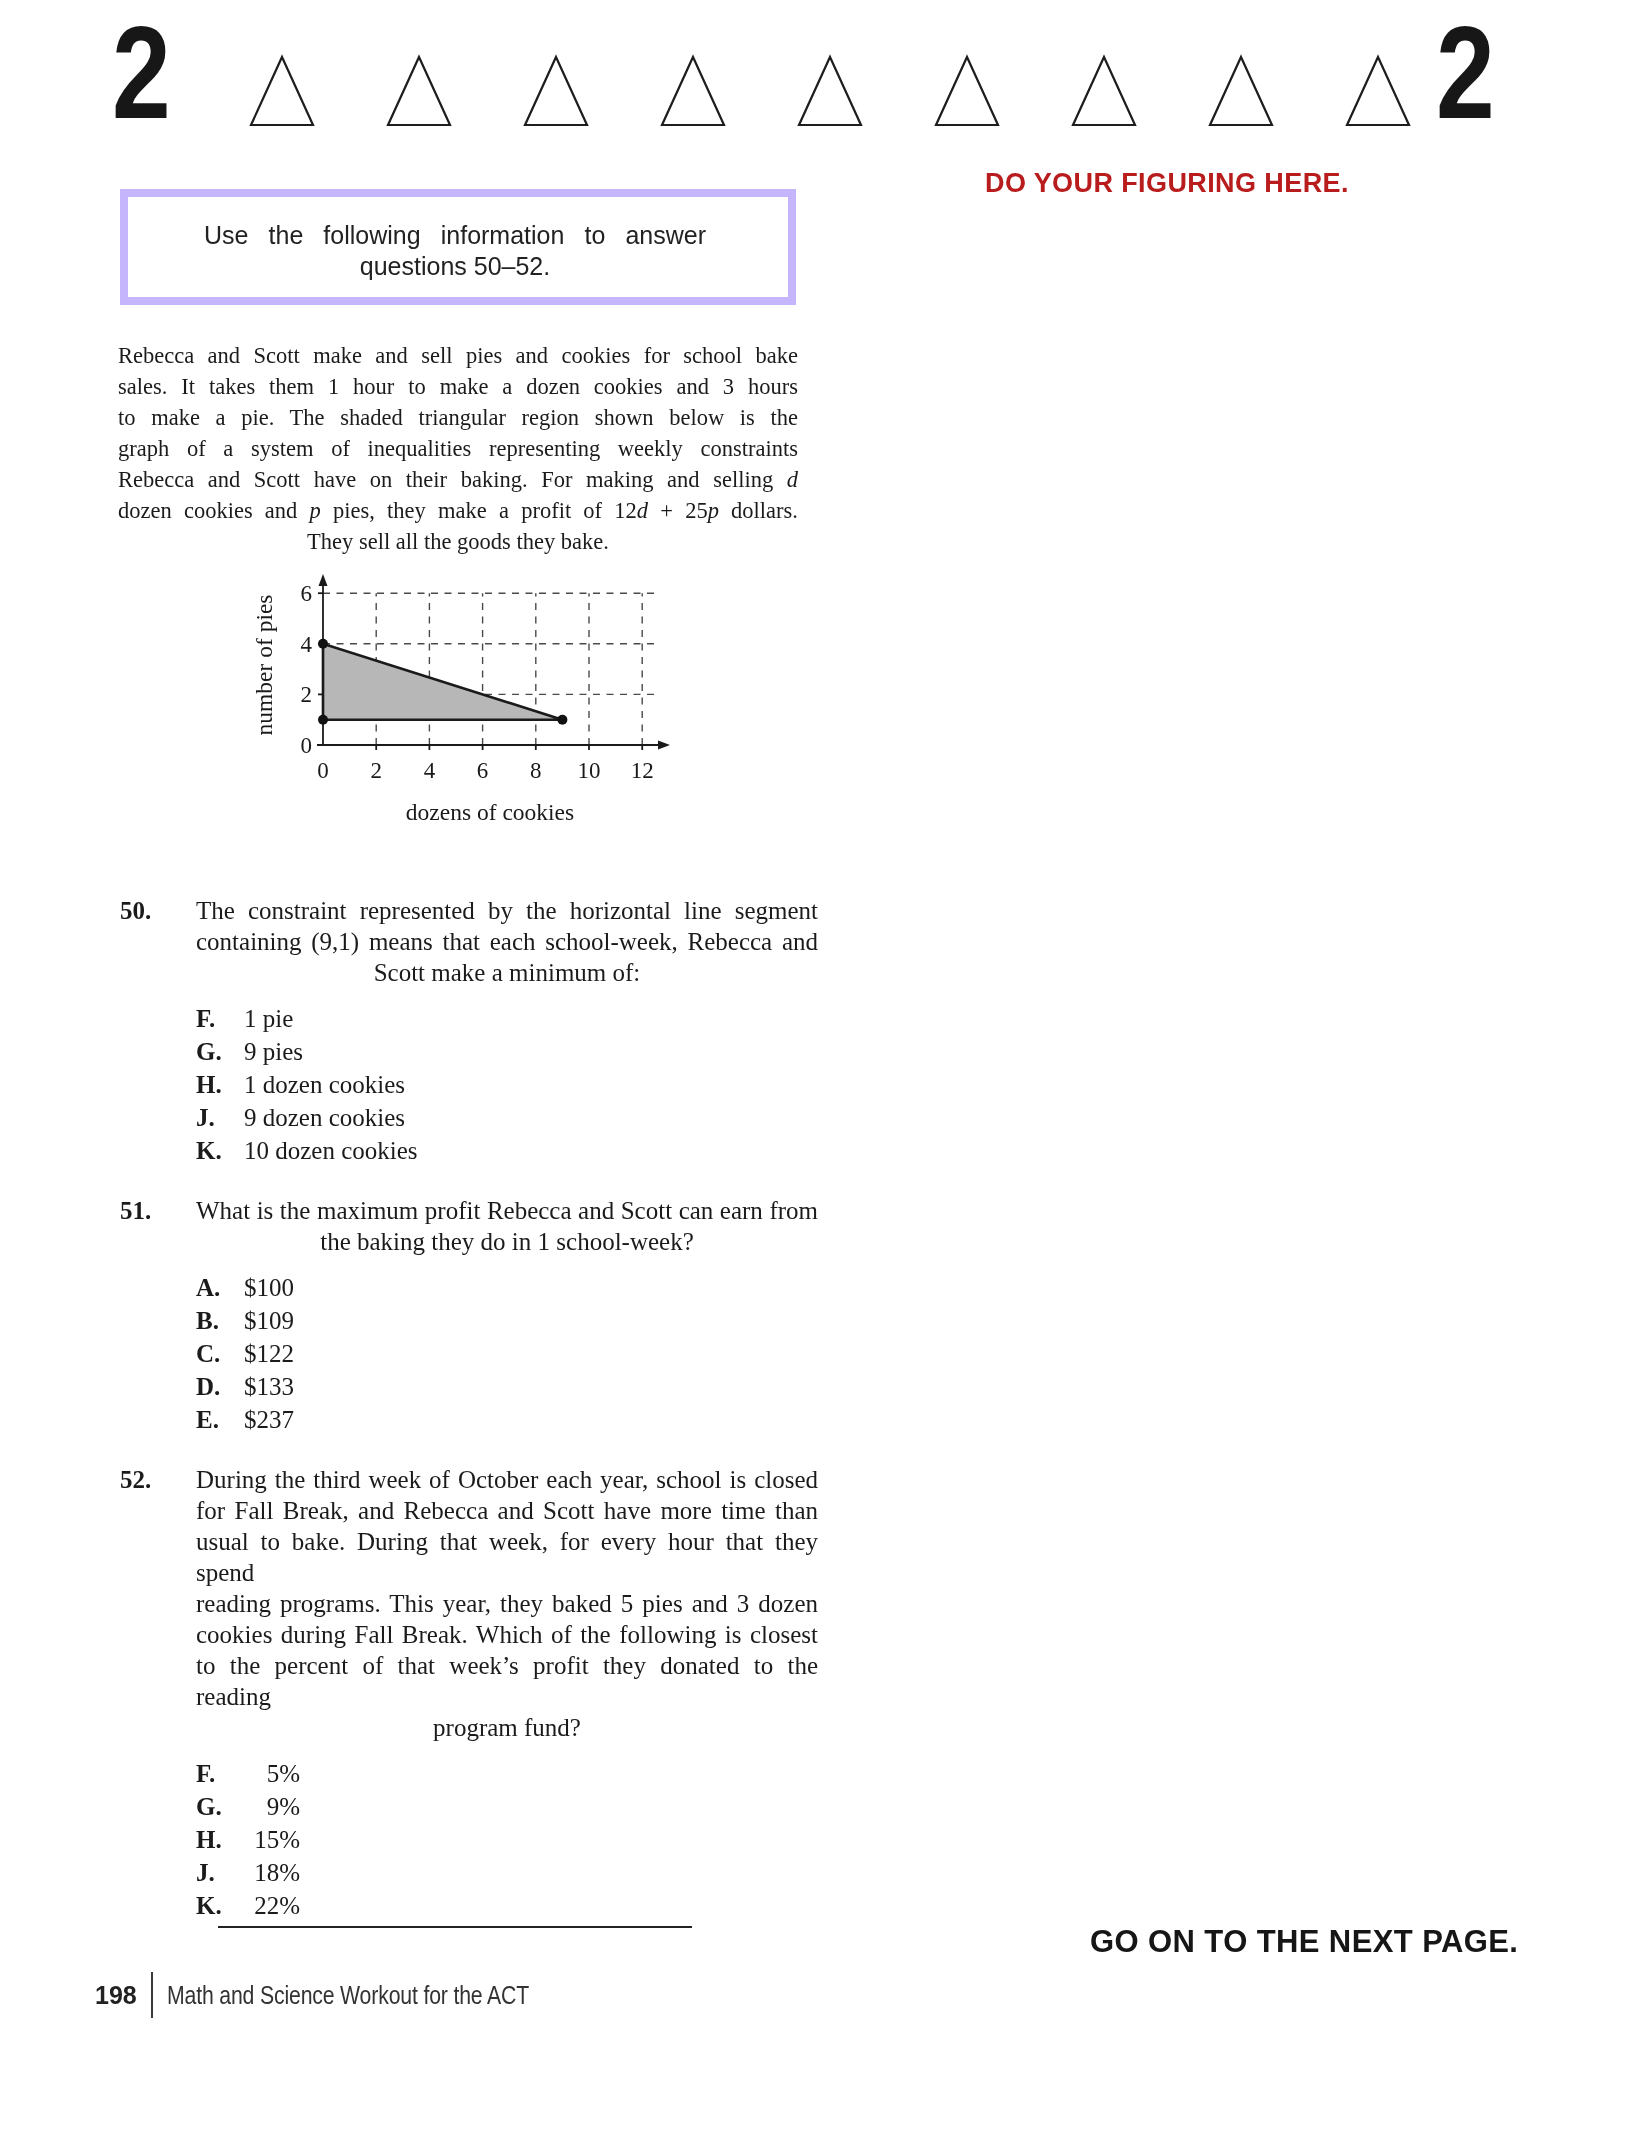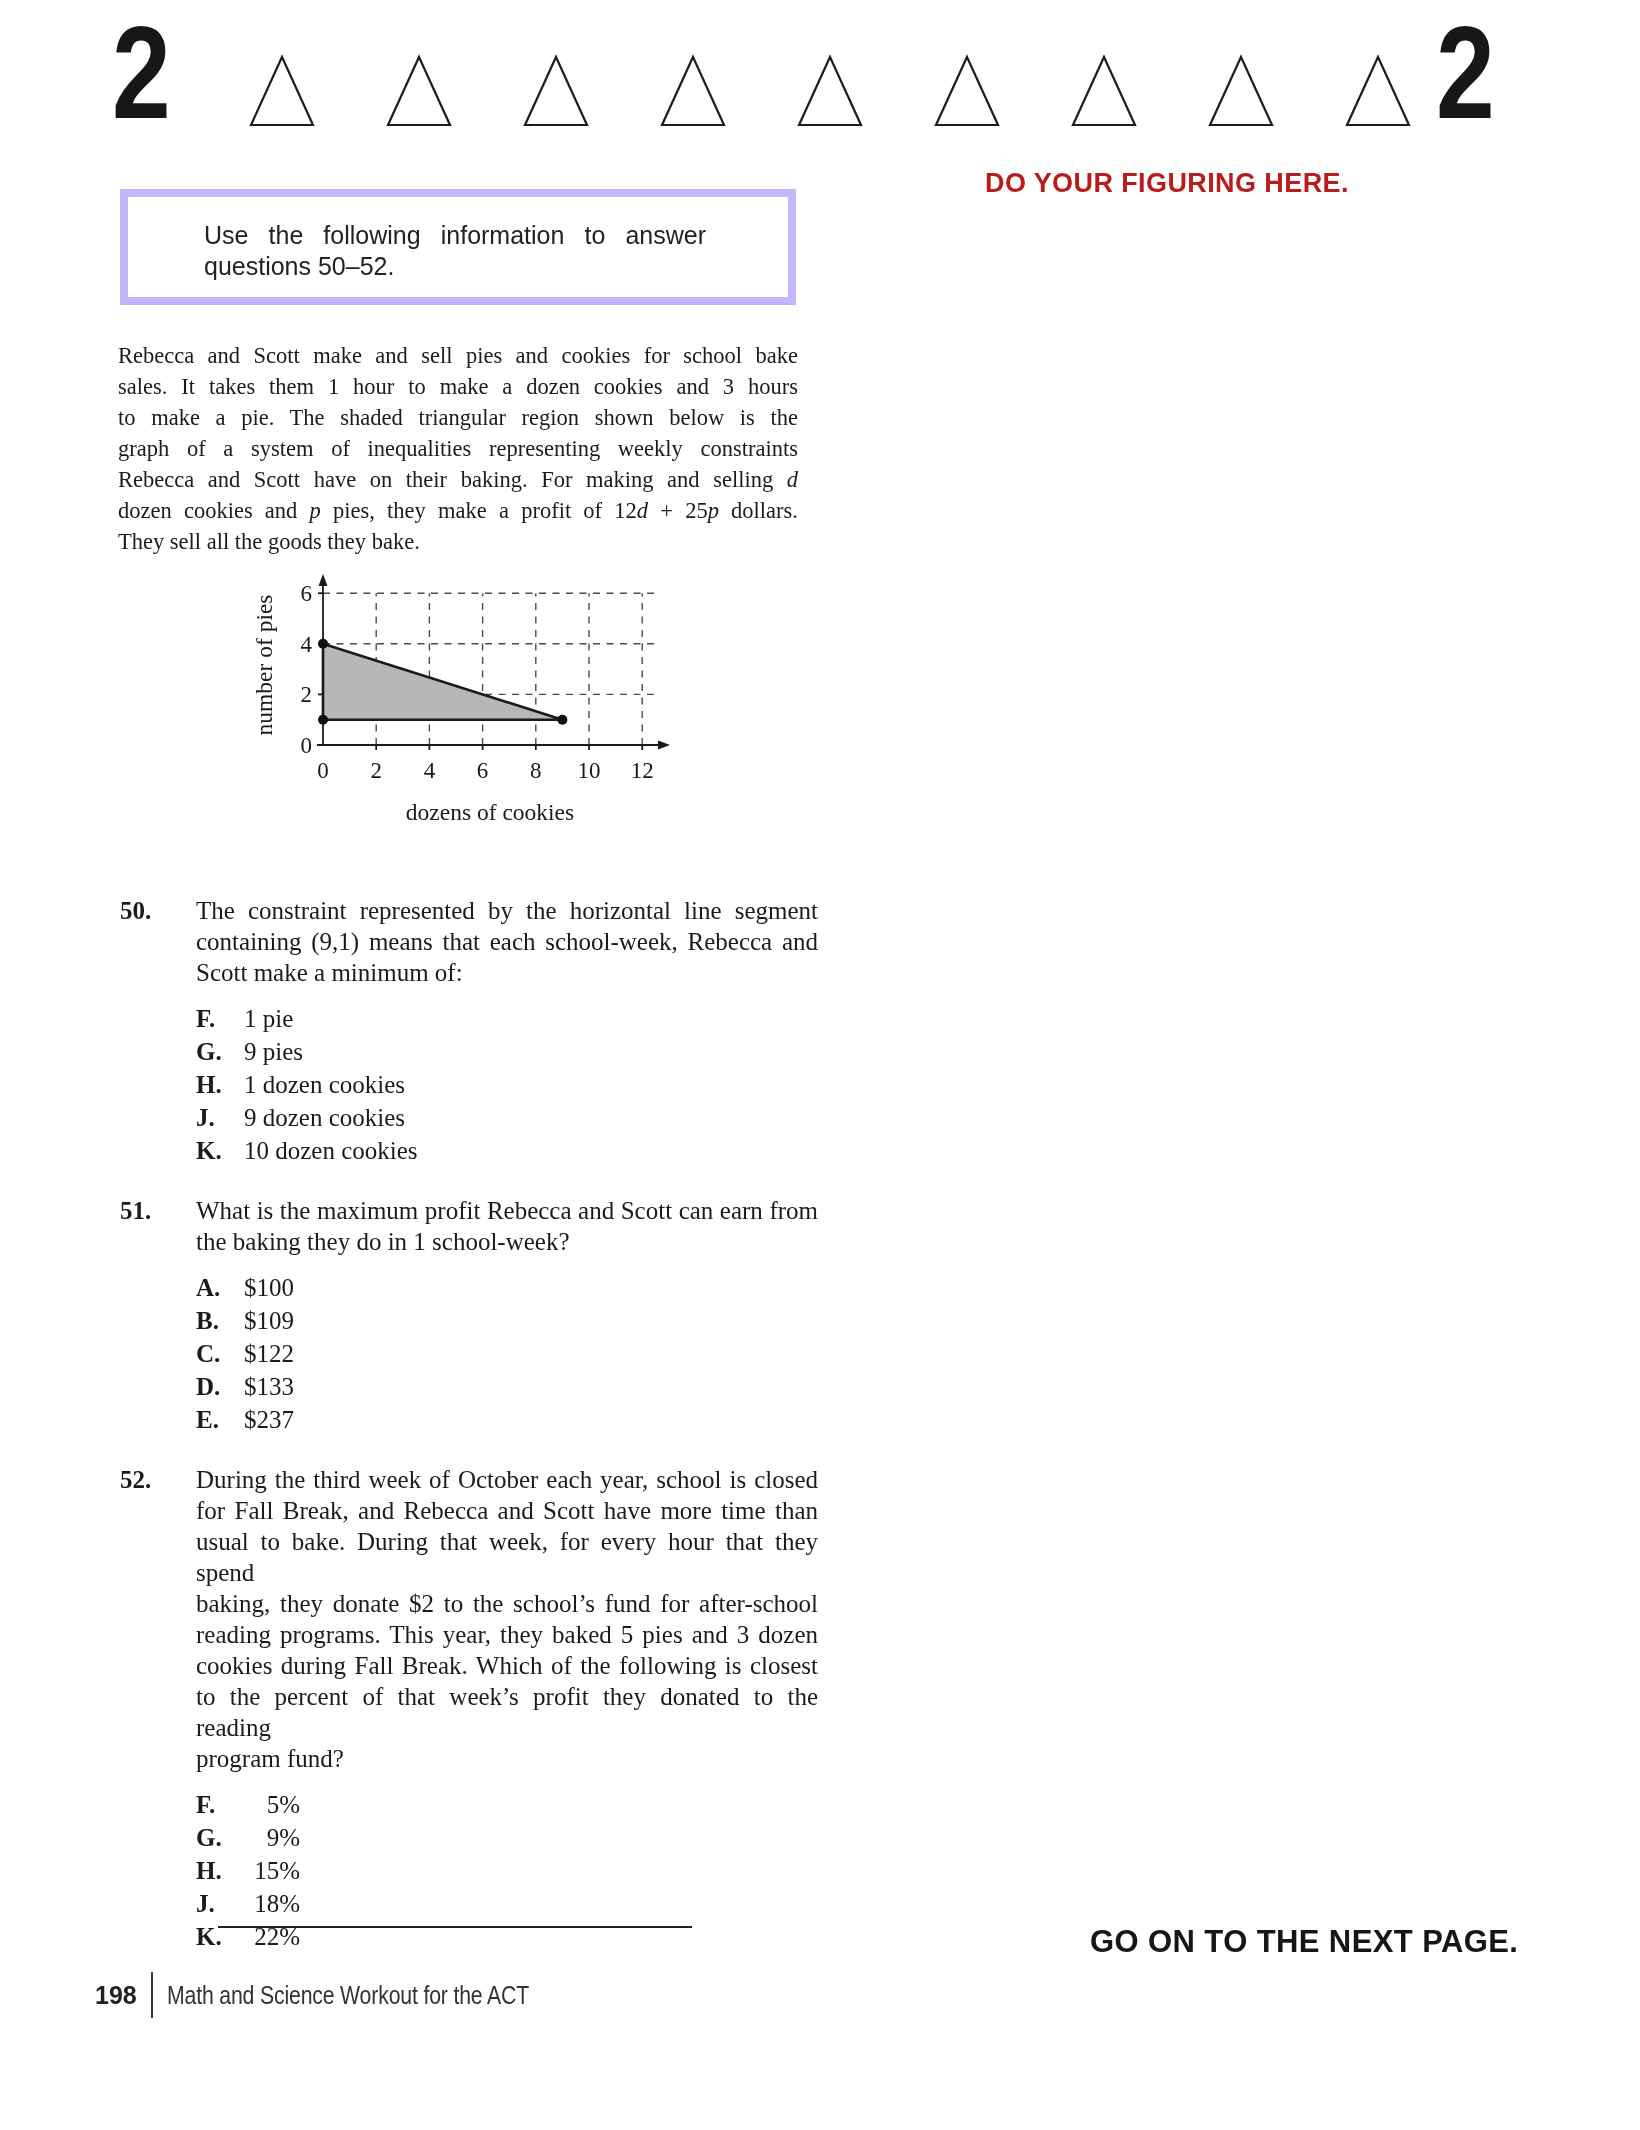--- a/index.html
+++ b/index.html
@@ -17,21 +17,21 @@
   .figuring{position:absolute;left:985px;top:170px;font-family:"Liberation Sans",sans-serif;
             font-weight:700;font-size:27px;line-height:1;letter-spacing:.4px;color:#b91c1c;}
 
   
   .instr-box{position:absolute;left:120px;top:189px;width:676px;height:116px;border:8px solid #c4b5fd;
              box-sizing:border-box;background:#fff;}
   .box-text{margin:23px 82px 0 76px;font-family:"Liberation Sans",sans-serif;font-size:25px;
             line-height:38px;color:#222;}
 
   
-  .tline{line-height:31px;}
+  .tline{line-height:31px;text-align:center;}
   .stretch{text-align:justify;text-align-last:justify;}
   .it{font-style:italic;}
 
   .passage{position:absolute;left:118px;top:340px;width:680px;font-size:22.5px;}
 
   
   .graph{position:absolute;left:250px;top:570px;width:430px;height:270px;}
   .grid{stroke:#4a4a4a;stroke-width:1.4;stroke-dasharray:7 6.5;fill:none;}
   .axis{stroke:#1a1a1a;stroke-width:1.8;}
   .ticklabel{font-family:"Liberation Serif",serif;font-size:23px;fill:#1a1a1a;}
@@ -190,21 +190,20 @@
             <div class="opt"><span class="olabel">E.</span><span class="otext">$237</span></div>
           </div>
         </div>
       </div>
       <div class="q q52">
         <span class="qnum">52.</span>
         <div class="qbody">
           <div class="tline stretch"><span>During the third week of October each year, school is closed</span></div>
           <div class="tline stretch"><span>for Fall Break, and Rebecca and Scott have more time than</span></div>
           <div class="tline stretch"><span>usual to bake. During that week, for every hour that they spend</span></div>
-          <div class="tline stretch"><span>baking, they donate $2 to the school’s fund for after-school</span></div>
           <div class="tline stretch"><span>reading programs. This year, they baked 5 pies and 3 dozen</span></div>
           <div class="tline stretch"><span>cookies during Fall Break. Which of the following is closest</span></div>
           <div class="tline stretch"><span>to the percent of that week’s profit they donated to the reading</span></div>
           <div class="tline"><span>program fund?</span></div>
           <div class="opts">
             <div class="opt"><span class="olabel">F.</span><span class="otext num">5%</span></div>
             <div class="opt"><span class="olabel">G.</span><span class="otext num">9%</span></div>
             <div class="opt"><span class="olabel">H.</span><span class="otext num">15%</span></div>
             <div class="opt"><span class="olabel">J.</span><span class="otext num">18%</span></div>
             <div class="opt"><span class="olabel">K.</span><span class="otext num">22%</span></div>

